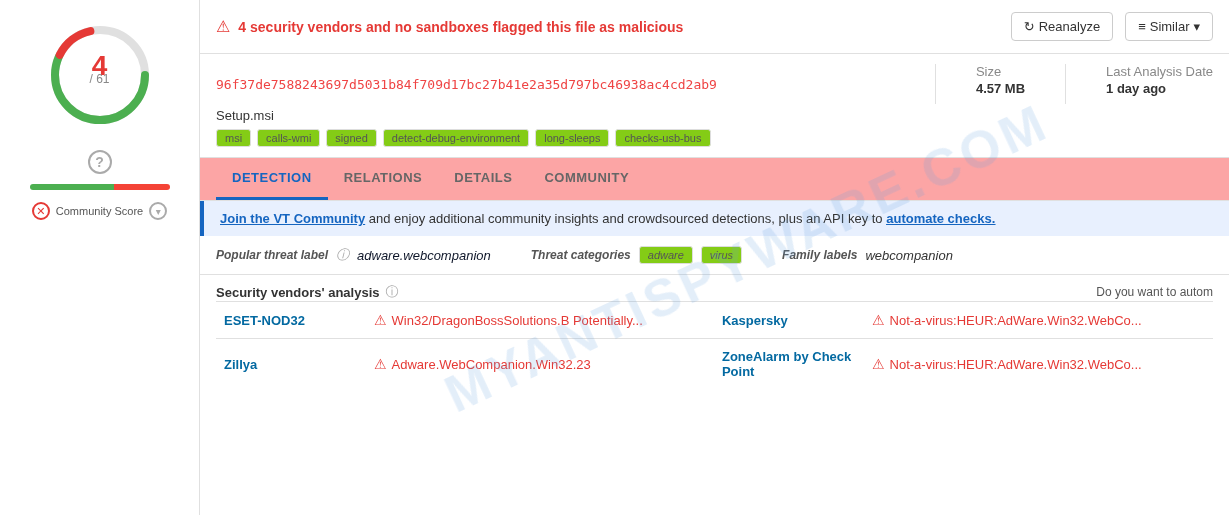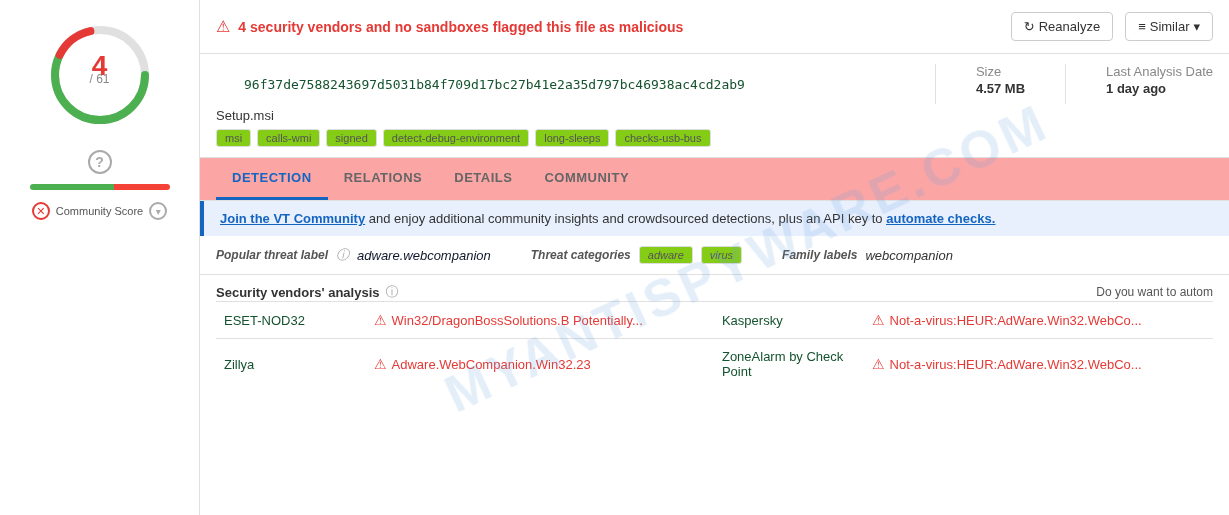--- a/index.html
+++ b/index.html
@@ -183,23 +183,22 @@
     }
 
     .hash-row {
       display: flex;
       align-items: center;
       justify-content: space-between;
     }
 
     .hash-text {
       font-size: 13px;
-      color: #14532d;
+      color: #ef4444;
       font-family: monospace;
-      margin-left: 28px;
     }
 
     .file-meta {
       display: flex;
       gap: 30px;
       font-size: 12px;
       color: #555;
     }
 
     .meta-group {
@@ -362,22 +361,22 @@
       border-top: 1px solid #e0e0e0;
     }
 
     .vendor-table td {
       padding: 10px 8px;
       font-size: 13px;
       vertical-align: middle;
     }
 
     .vendor-name {
-      color: #14532d;
-      font-weight: 400;
+      color: #0369a1;
+      font-weight: 700;
       width: 150px;
     }
 
     .vendor-detection {
       color: #e53935;
       display: flex;
       align-items: center;
       gap: 5px;
     }
 

